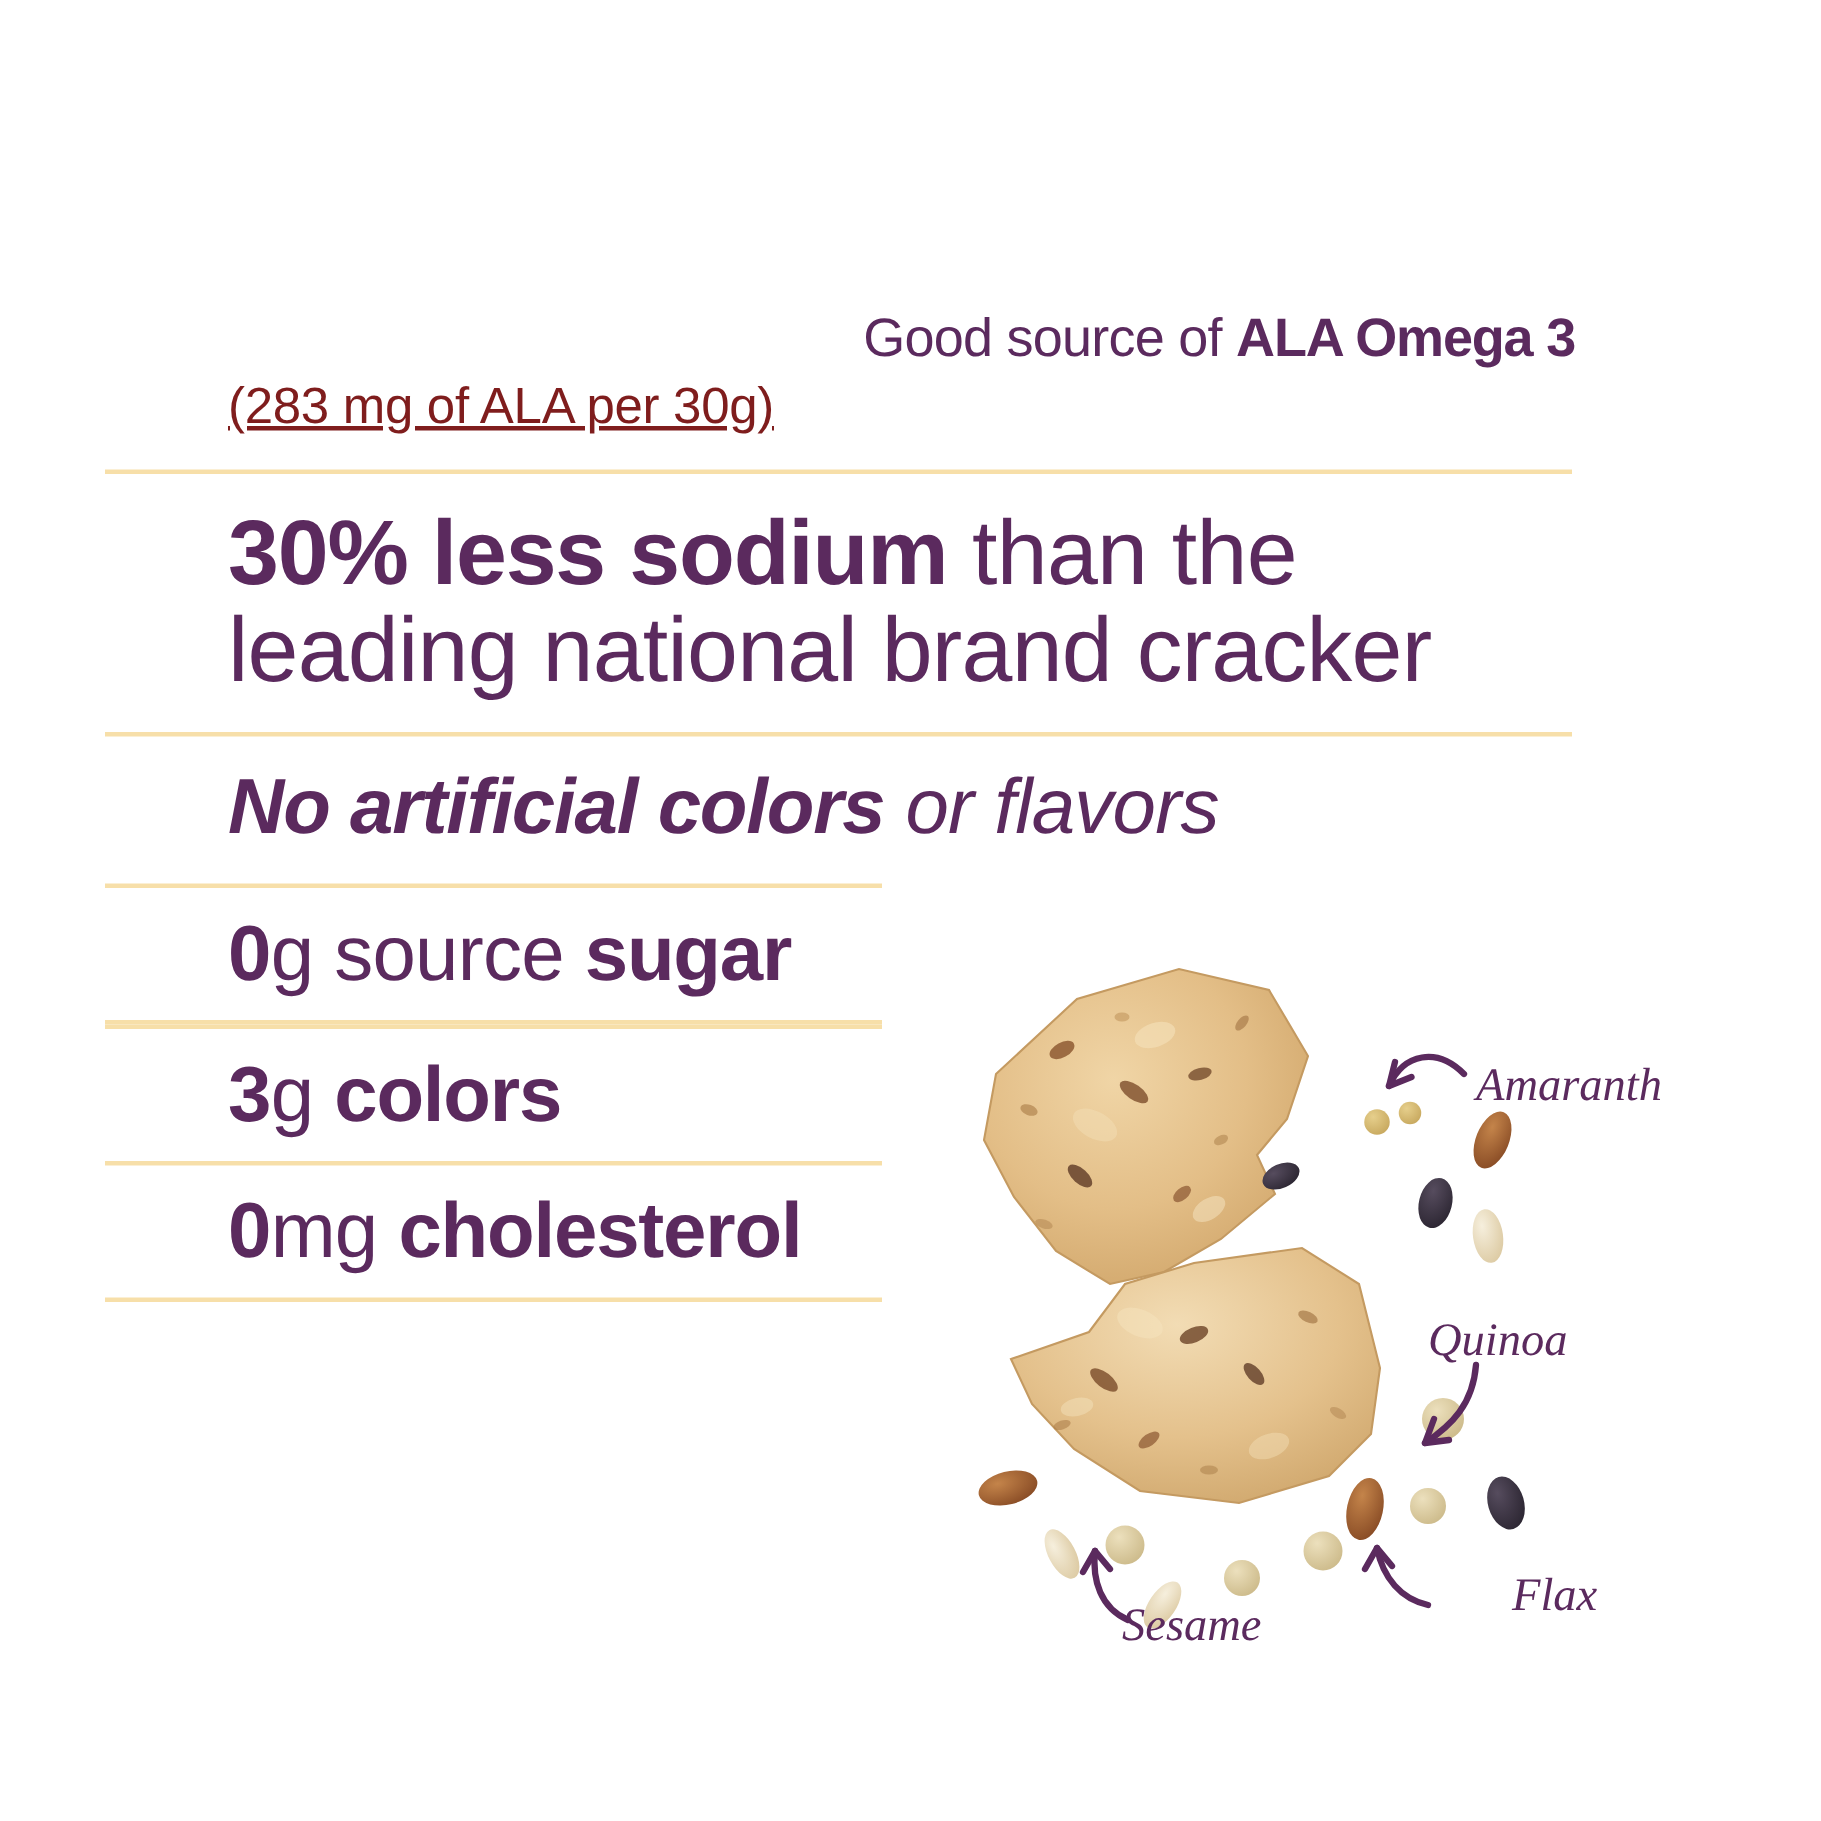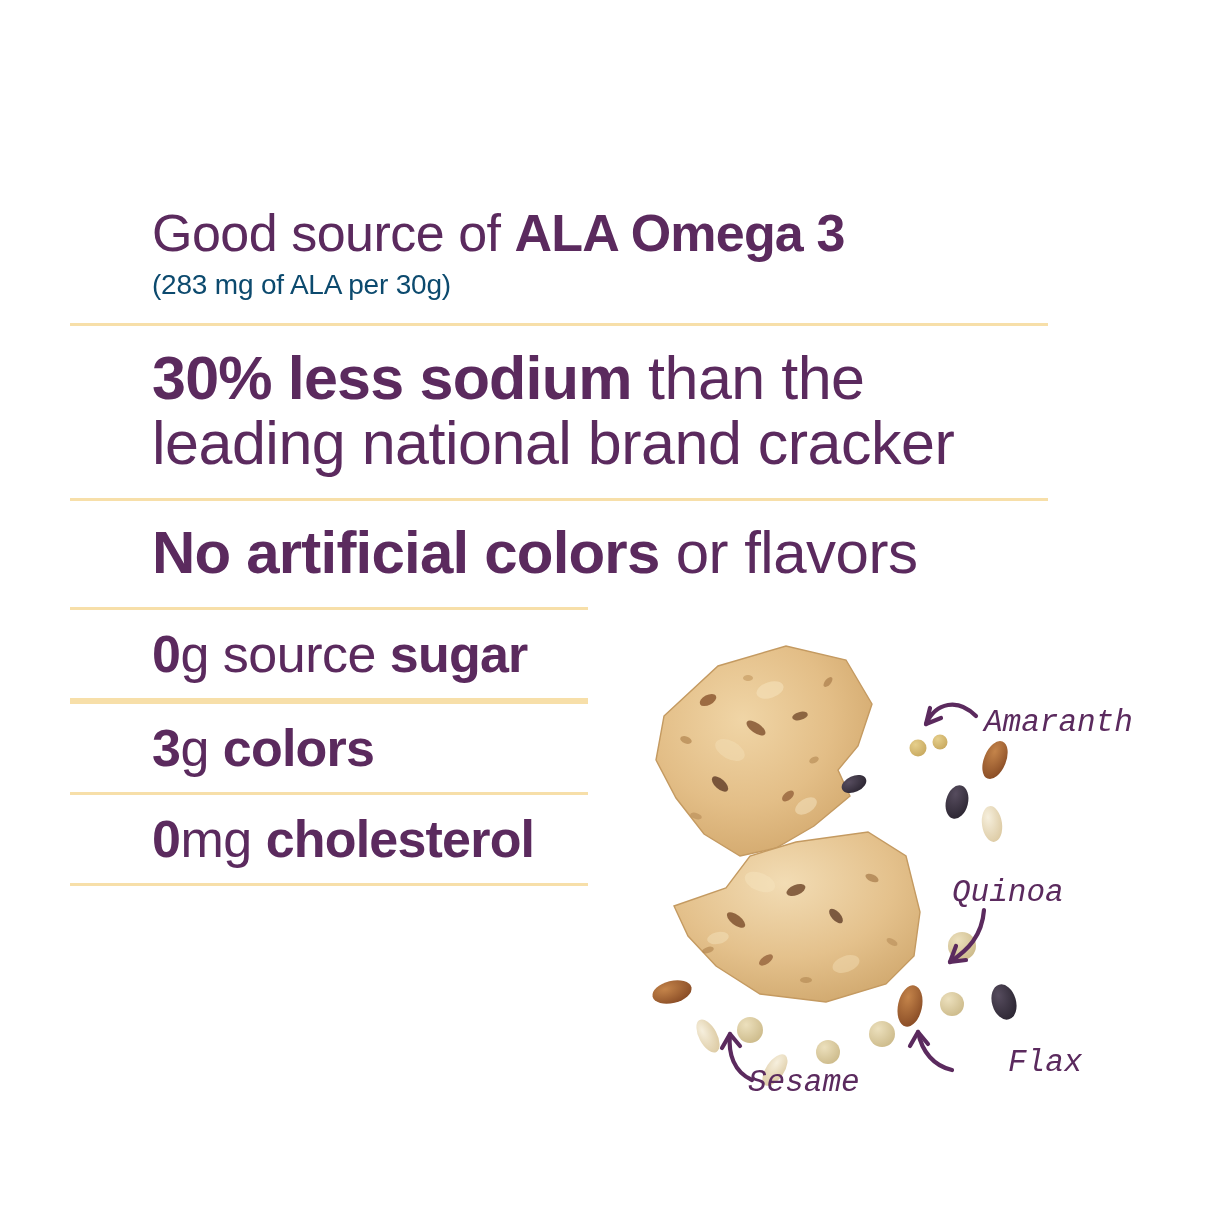--- a/index.html
+++ b/index.html
@@ -35,44 +35,47 @@
   }
 
   .claim-text {
     color: #5b2a5e;
     font-family: "Liberation Sans", sans-serif;
     letter-spacing: -0.5px;
     line-height: 1.07;
   }
 
   .claim-1 .claim-text {
-    font-size: 52px;
+    font-size: 36px;
     font-weight: 400;
     padding-left: 82px;
+    text-align: right;
   }
   .claim-1 .sub {
     display: block;
-    font-size: 28px;
+    font-size: 34px;
     font-weight: 400;
     letter-spacing: -0.2px;
     margin-top: 7px;
     padding-left: 82px;
-    color: #0c4a6e;
+    color: #7f1d1d;
+    text-decoration: underline;
   }
 
   .claim-2 .claim-text {
     font-size: 61px;
     font-weight: 400;
     padding-left: 82px;
   }
 
   .claim-3 .claim-text {
-    font-size: 60px;
+    font-size: 52px;
     font-weight: 400;
     padding-left: 82px;
+    font-style: italic;
   }
 
   b.hl {
     font-weight: 700;
     letter-spacing: -0.8px;
   }
 
   .divider {
     height: 3px;
     background: #f7dfa9;
@@ -109,21 +112,21 @@
     left: 600px;
     top: 620px;
     width: 614px;
     height: 520px;
   }
   .art-svg { display: block; }
 
   .seed-label {
     position: absolute;
     color: #5b2a5e;
-    font-family: Liberation Mono, monospace;
+    font-family: Liberation Serif, serif;
     font-style: italic;
     font-size: 31px;
     white-space: nowrap;
   }
   .lbl-amaranth { left: 384px; top: 85px; }
   .lbl-quinoa   { left: 352px; top: 255px; }
   .lbl-sesame   { left: 148px; top: 445px; }
   .lbl-flax     { left: 365px; top: 425px; margin-left: 43px; }
 </style>
 </head>

